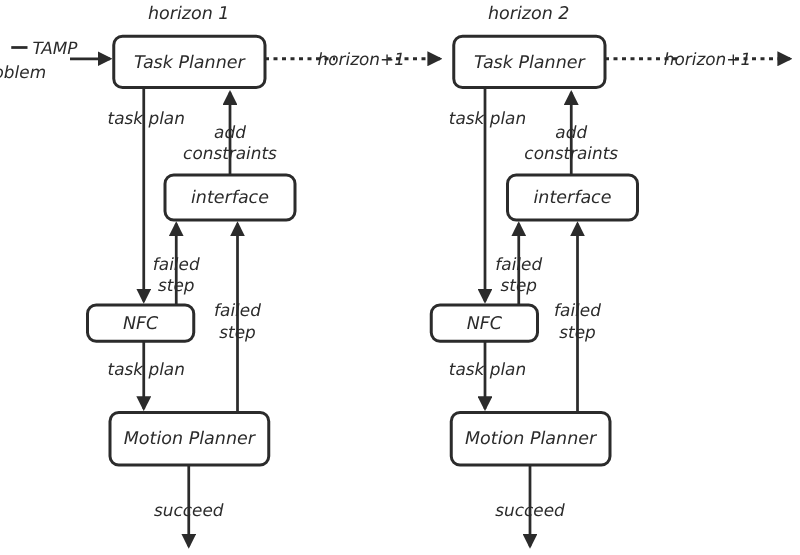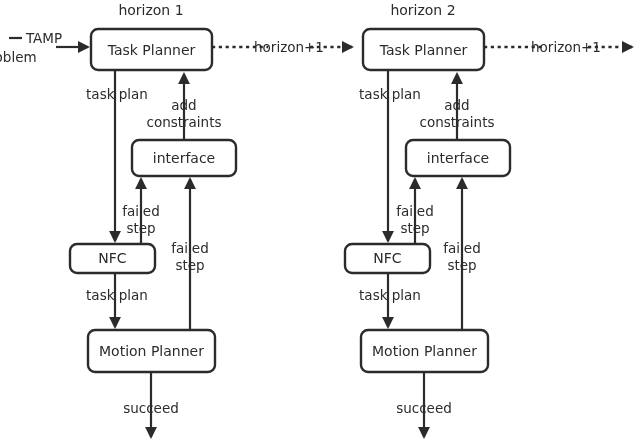--- a/index.html
+++ b/index.html
@@ -1,17 +1,17 @@
 <!DOCTYPE html>
 <html><head>
 <meta charset="utf-8">
 <style>
   html,body{margin:0;padding:0;background:#ffffff;}
   body{font-family:"DejaVu Sans", sans-serif;}
-  #canvas{position:relative;width:640px;height:444px;background:#ffffff;overflow:hidden;}
+  #canvas{position:relative;width:640px;height:444px;background:#ffffff;overflow:hidden;font-style:italic;}
   svg#diagram{position:absolute;left:0;top:0;width:640px;height:444px;}
   .box-label{
     font-family:"DejaVu Sans", sans-serif;
     font-size:14px; fill:#2b2b2b; text-anchor:middle; dominant-baseline:middle;
   }
   .edge-label{
     font-family:"DejaVu Sans", sans-serif;
     font-size:13.5px; fill:#2b2b2b; text-anchor:middle;
   }
   .group-label{

